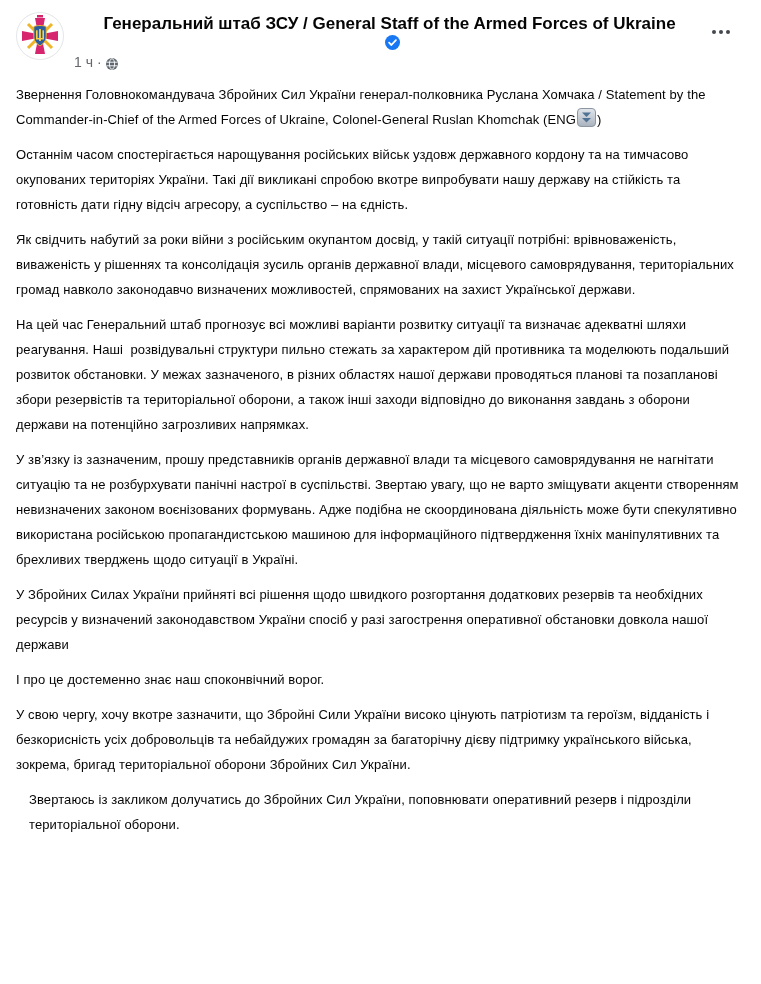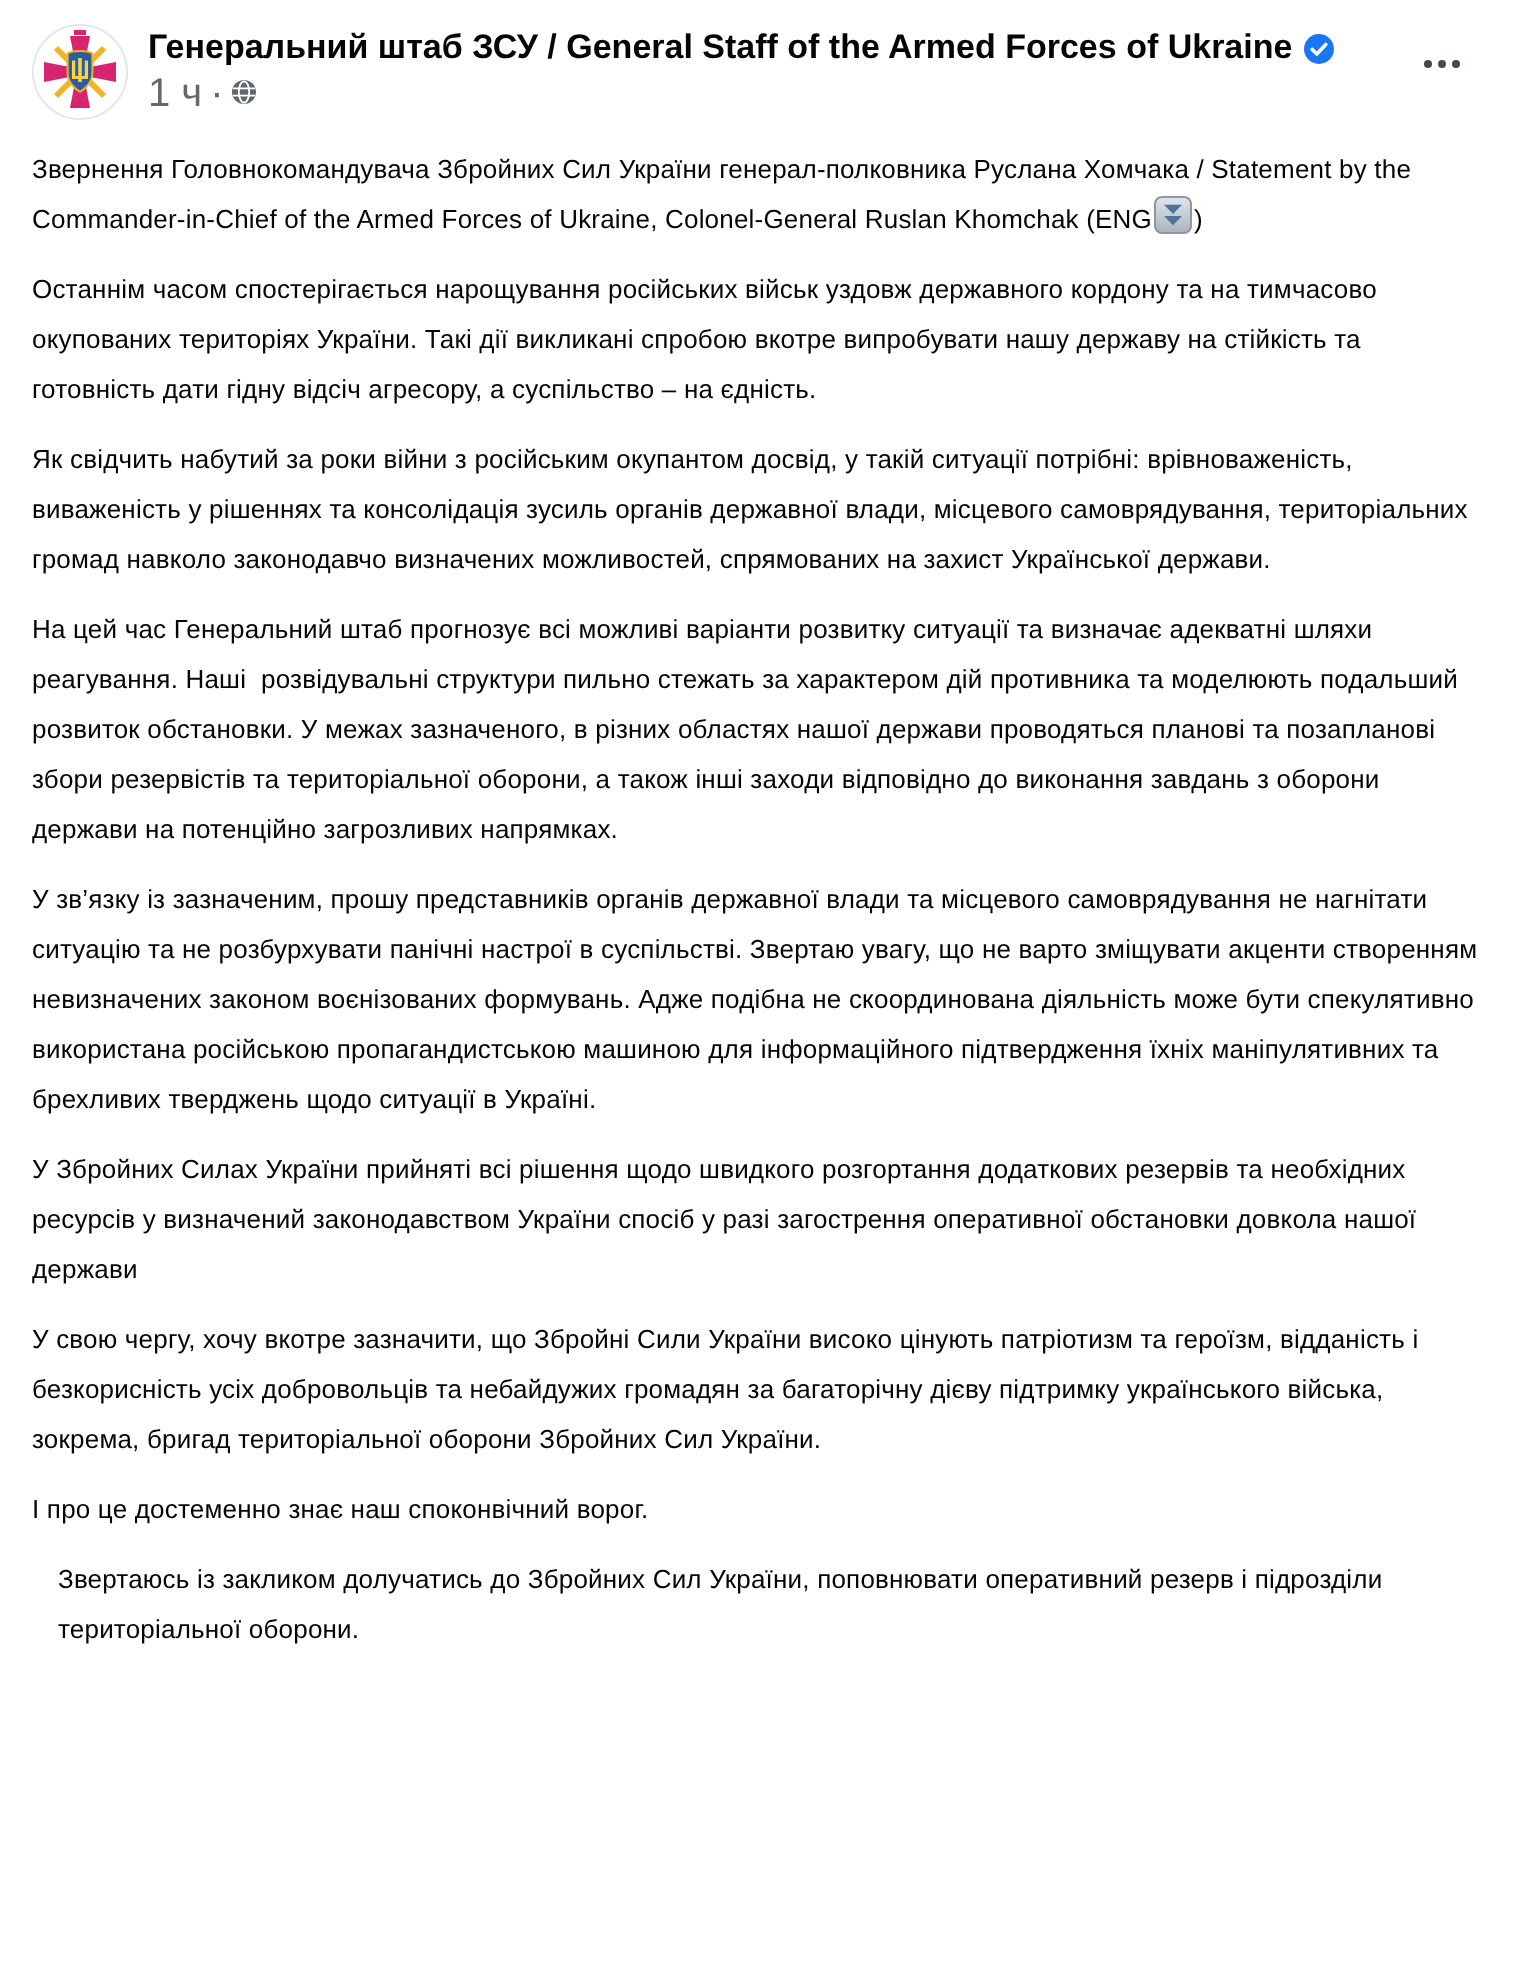--- a/index.html
+++ b/index.html
@@ -22,35 +22,35 @@
   .avatar {
     width: 48px; height: 48px;
     border-radius: 50%;
     flex: 0 0 48px;
     margin-right: 10px;
     cursor: pointer;
     overflow: hidden;
     box-shadow: 0 0 0 1px rgba(0,0,0,0.08) inset;
   }
   .header-text { flex: 1 1 auto; min-width: 0; padding-top: 1px; }
-  .page-name-row { display: flex; align-items: center; }
+  .page-name-row { display: flex; align-items: center; flex-direction: column; }
   .page-name {
     font-size: 17px;
     font-weight: 700;
     color: #050505;
     line-height: 22px;
     cursor: pointer;
     white-space: nowrap;
   }
   .verified { display: inline-flex; margin-left: 6px; flex: 0 0 auto; }
   .meta-row {
     display: flex;
-    align-items: flex-start;
+    align-items: flex-end;
     margin-top: 4px;
-    font-size: 20px;
+    font-size: 14px;
     color: #65676b;
     line-height: 16px;
   }
   .meta-sep { margin: 0 4px; }
   .globe { display: inline-flex; margin-top: 1px; }
 
   .options-btn {
     flex: 0 0 auto;
     margin-left: auto;
     margin-top: 8px;
@@ -170,19 +170,19 @@
               <polygon points="5,4.4 14,4.4 9.5,9"></polygon>
               <polygon points="5,10 14,10 9.5,14.6"></polygon>
             </g>
           </svg></span><span>)</span></p>
 
     <p>Останнім часом спостерігається нарощування російських військ уздовж державного кордону та на тимчасово окупованих територіях України. Такі дії викликані спробою вкотре випробувати нашу державу на стійкість та готовність дати гідну відсіч агресору, а суспільство – на єдність.</p>
     <p>Як свідчить набутий за роки війни з російським окупантом досвід, у такій ситуації потрібні: врівноваженість, виваженість у рішеннях та консолідація зусиль органів державної влади, місцевого самоврядування, територіальних громад навколо законодавчо визначених можливостей, спрямованих на захист Української держави.</p>
     <p>На цей час Генеральний штаб прогнозує всі можливі варіанти розвитку ситуації та визначає адекватні шляхи реагування. Наші  розвідувальні структури пильно стежать за характером дій противника та моделюють подальший розвиток обстановки. У межах зазначеного, в різних областях нашої держави проводяться планові та позапланові збори резервістів та територіальної оборони, а також інші заходи відповідно до виконання завдань з оборони держави на потенційно загрозливих напрямках.</p>
     <p>У зв’язку із зазначеним, прошу представників органів державної влади та місцевого самоврядування не нагнітати ситуацію та не розбурхувати панічні настрої в суспільстві. Звертаю увагу, що не варто зміщувати акценти створенням невизначених законом воєнізованих формувань. Адже подібна не скоординована діяльність може бути спекулятивно використана російською пропагандистською машиною для інформаційного підтвердження їхніх маніпулятивних та брехливих тверджень щодо ситуації в Україні.</p>
     <p>У Збройних Силах України прийняті всі рішення щодо швидкого розгортання додаткових резервів та необхідних ресурсів у визначений законодавством України спосіб у разі загострення оперативної обстановки довкола нашої держави</p>
+    <p>І про це достеменно знає наш споконвічний ворог.</p>
     <p>У свою чергу, хочу вкотре зазначити, що Збройні Сили України високо цінують патріотизм та героїзм, відданість і безкорисність усіх добровольців та небайдужих громадян за багаторічну дієву підтримку українського війська, зокрема, бригад територіальної оборони Збройних Сил України.</p>
-    <p>І про це достеменно знає наш споконвічний ворог.</p>
     <p>Звертаюсь із закликом долучатись до Збройних Сил України, поповнювати оперативний резерв і підрозділи територіальної оборони.</p>
 
   </div>
 
 </div>
 
 </body></html>

